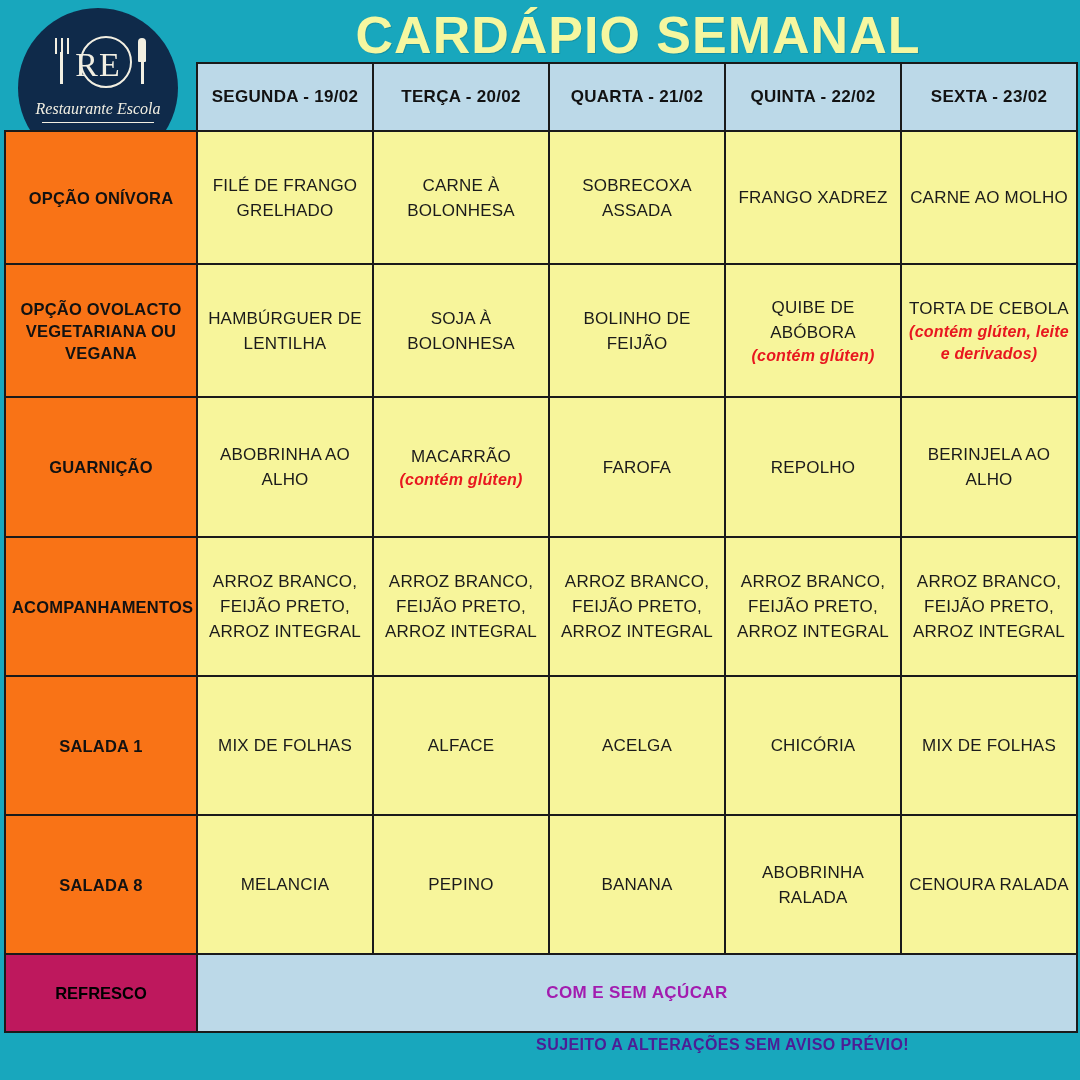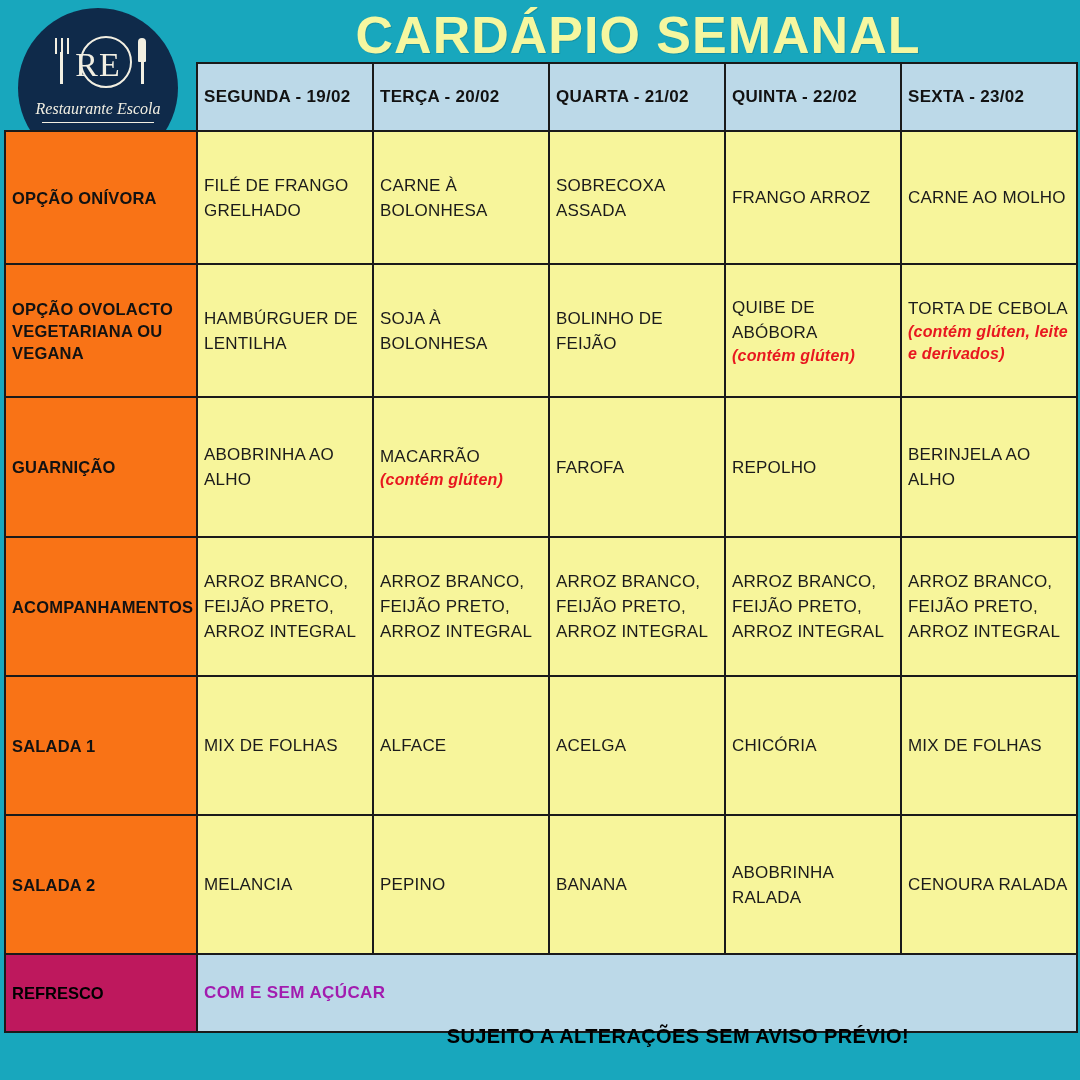--- a/index.html
+++ b/index.html
@@ -150,21 +150,21 @@
   table.menu {
     position: absolute;
     top: 62px;
     left: 4px;
     width: 1072px;
     border-collapse: collapse;
     table-layout: fixed;
   }
   table.menu td {
     border: 2px solid #1a1a1a;
-    text-align: left;
+    text-align: center;
     vertical-align: middle;
     padding: 12px 6px;
     box-sizing: border-box;
   }
   .corner {
     border: none !important;
     background: transparent;
   }
   .day-head {
     background: #bcd9e8;
@@ -206,25 +206,25 @@
     background: #bcd9e8;
     font-size: 17px;
     font-weight: bold;
     color: #a21caf;
     letter-spacing: 0.4px;
   }
 
   
   .footer {
     position: absolute;
-    bottom: 32px;
+    bottom: 26px;
     right: 24px;
-    font-size: 20px;
-    font-weight: bold;
-    color: #000000;
+    font-size: 16px;
+    font-weight: bold;
+    color: #4c1d95;
     letter-spacing: 0.4px;
   }
 </style>
 </head>
 <body>
 
 <div class="page">
 
   <div class="title">CARDÁPIO SEMANAL</div>
 
@@ -263,21 +263,21 @@
         <td class="day-head">QUARTA - 21/02</td>
         <td class="day-head">QUINTA - 22/02</td>
         <td class="day-head">SEXTA - 23/02</td>
       </tr>
 
       <tr style="height:133px">
         <td class="row-label">OPÇÃO ONÍVORA</td>
         <td class="cell"><span>FILÉ DE FRANGO GRELHADO</span></td>
         <td class="cell"><span>CARNE À BOLONHESA</span></td>
         <td class="cell"><span>SOBRECOXA ASSADA</span></td>
-        <td class="cell"><span>FRANGO ARROZ</span></td>
+        <td class="cell"><span>FRANGO XADREZ</span></td>
         <td class="cell"><span>CARNE AO MOLHO</span></td>
       </tr>
 
       <tr style="height:133px">
         <td class="row-label">OPÇÃO OVOLACTO VEGETARIANA OU VEGANA</td>
         <td class="cell"><span>HAMBÚRGUER DE LENTILHA</span></td>
         <td class="cell"><span>SOJA À BOLONHESA</span></td>
         <td class="cell"><span>BOLINHO DE FEIJÃO</span></td>
         <td class="cell"><span>QUIBE DE ABÓBORA</span><span class="note">(contém glúten)</span></td>
         <td class="cell"><span>TORTA DE CEBOLA</span><span class="note">(contém glúten, leite e derivados)</span></td>
@@ -304,21 +304,21 @@
       <tr style="height:139px">
         <td class="row-label">SALADA 1</td>
         <td class="cell"><span>MIX DE FOLHAS</span></td>
         <td class="cell"><span>ALFACE</span></td>
         <td class="cell"><span>ACELGA</span></td>
         <td class="cell"><span>CHICÓRIA</span></td>
         <td class="cell"><span>MIX DE FOLHAS</span></td>
       </tr>
 
       <tr style="height:139px">
-        <td class="row-label">SALADA 2</td>
+        <td class="row-label">SALADA 8</td>
         <td class="cell"><span>MELANCIA</span></td>
         <td class="cell"><span>PEPINO</span></td>
         <td class="cell"><span>BANANA</span></td>
         <td class="cell"><span>ABOBRINHA RALADA</span></td>
         <td class="cell"><span>CENOURA RALADA</span></td>
       </tr>
 
       <tr style="height:78px">
         <td class="refresco-label">REFRESCO</td>
         <td class="refresco-cell" colspan="5">COM E SEM AÇÚCAR</td>

